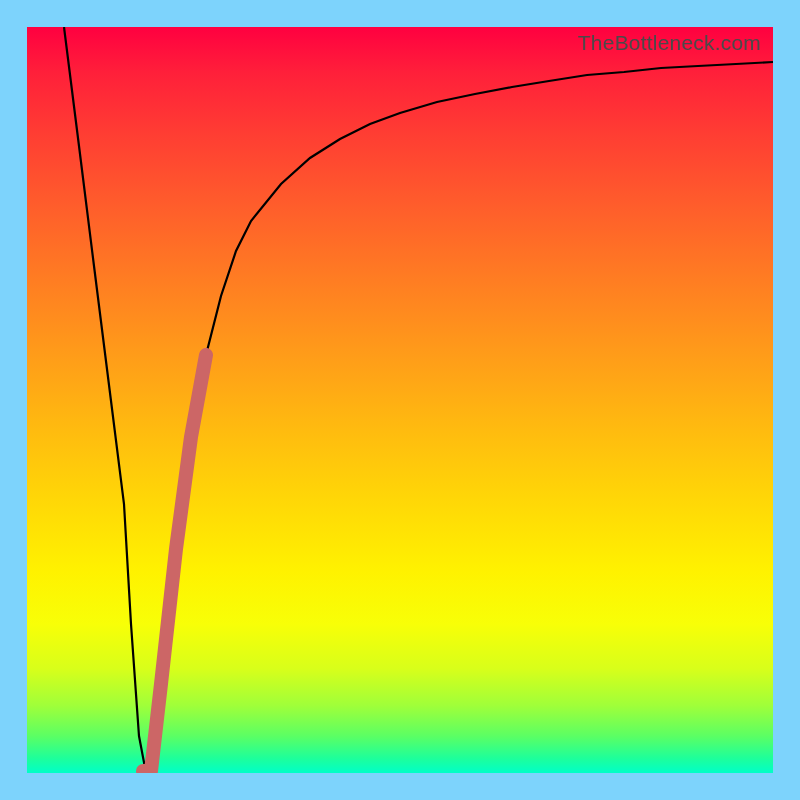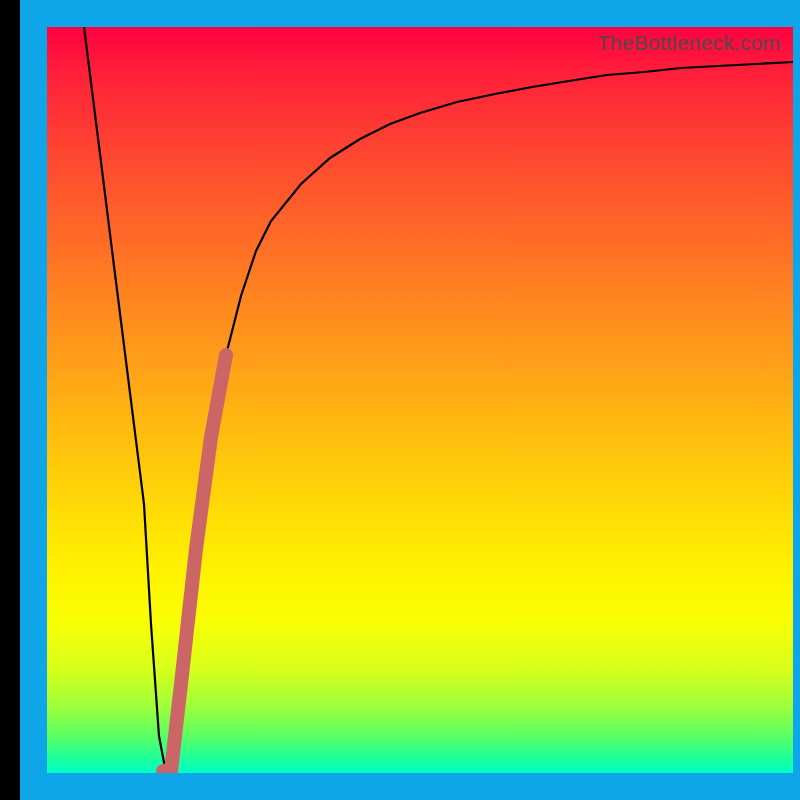--- a/index.html
+++ b/index.html
@@ -7,22 +7,21 @@
     padding: 0;
     width: 800px;
     height: 800px;
     overflow: hidden;
     background: #000;
     font-family: Arial, Helvetica, sans-serif;
   }
   .frame {
     position: absolute;
     inset: 0;
-    background: #0ea5e9;
-    margin-left: 20px;
+    background: #7dd3fc;
   }
   .plot {
     position: absolute;
     left: 27px;
     top: 27px;
     width: 746px;
     height: 746px;
     overflow: hidden;
   }
   .gradient {

